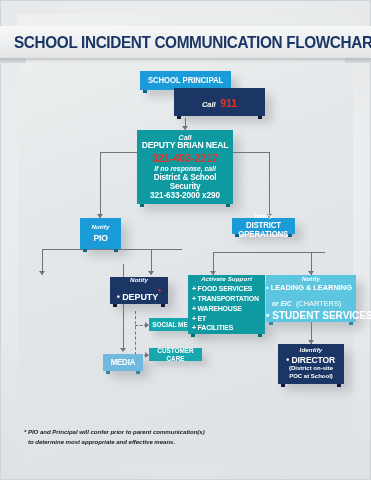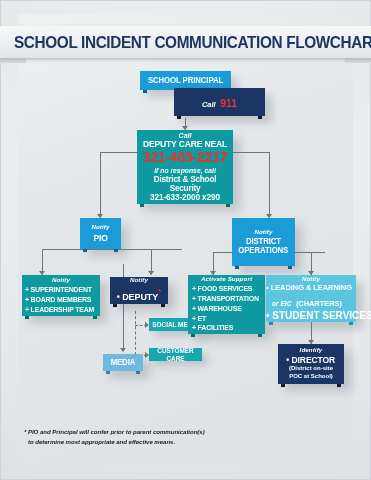--- a/index.html
+++ b/index.html
@@ -84,21 +84,21 @@
   .navy .foot{background:#0d1c36;}
   .teal      {background:#0e9aa0;box-shadow:7px 7px 9px rgba(120,128,135,.33);}
   .teal .foot{background:#076b70;}
   .ltblue    {background:#5cc6e0;box-shadow:7px 7px 9px rgba(120,128,135,.33);}
   .ltblue .foot{background:#2e8ba4;}
   .skyblue   {background:#6fb9df;box-shadow:7px 7px 9px rgba(120,128,135,.33);}
   .skyblue .foot{background:#3b7fa3;}
   .tealbar   {background:#17a7ae;box-shadow:5px 5px 7px rgba(120,128,135,.30);}
 
   .red{color:#e8332a;}
-  .phone-red{color:#e8332a;font-weight:bold;font-size:14px;letter-spacing:-0.2px;}
+  .phone-red{color:#e8332a;font-weight:bold;font-size:11px;letter-spacing:-0.2px;}
 
   
   .ln{position:absolute;background:#6c757d;z-index:1;}
   .lnv{width:1px;}
   .lnh{height:1px;}
   .arrow{
     position:absolute;width:0;height:0;z-index:2;
     border-left:3px solid transparent;border-right:3px solid transparent;
     border-top:4px solid #6c757d;
   }
@@ -184,54 +184,44 @@
     <div style="white-space:nowrap;">
       <span style="font-style:italic;font-weight:bold;font-size:7.5px;">Call</span>
       <span class="red" style="font-weight:bold;font-size:10.5px;">911</span>
     </div>
     <div class="foot l"></div>
     <div class="foot r"></div>
   </div>
 
   <div class="node teal" style="left:137px;top:130px;width:96px;height:74px;padding:4px 3px;">
     <div style="font-style:italic;font-weight:bold;font-size:7px;">Call</div>
-    <div style="font-weight:bold;font-size:8.6px;letter-spacing:-0.2px;">DEPUTY CARE NEAL</div>
+    <div style="font-weight:bold;font-size:8.6px;letter-spacing:-0.2px;">DEPUTY BRIAN NEAL</div>
     <div class="phone-red" style="margin:1px 0;">321-403-2217</div>
     <div style="font-style:italic;font-weight:bold;font-size:6.8px;">If no response, call</div>
     <div style="font-weight:bold;font-size:8.2px;letter-spacing:-0.2px;">District &amp; School Security</div>
     <div style="font-weight:bold;font-size:8.2px;letter-spacing:-0.1px;">321-633-2000 x290</div>
     <div class="foot l"></div>
     <div class="foot r"></div>
   </div>
 
   <div class="node blue" style="left:80px;top:218px;width:41px;height:31px;">
     <div class="lbl-it">Notify</div>
     <div class="lbl" style="font-size:9px;">PIO</div>
     <div class="foot l"></div>
     <div class="foot r"></div>
   </div>
 
-  <div class="node blue" style="left:232px;top:218px;width:63px;height:48px;">
+  <div class="node blue" style="left:232px;top:218px;width:63px;height:16px;">
     <div class="lbl-it">Notify</div>
     <div class="lbl">DISTRICT</div>
     <div class="lbl">OPERATIONS</div>
     <div class="foot l"></div>
     <div class="foot r"></div>
   </div>
 
-  <div class="node teal" style="left:22px;top:275px;width:78px;height:41px;padding:3px 4px;">
-    <div class="lbl-it">Notify</div>
-    <ul>
-      <li>+ SUPERINTENDENT</li>
-      <li>+ BOARD MEMBERS</li>
-      <li>+ LEADERSHIP TEAM</li>
-    </ul>
-    <div class="foot l"></div>
-    <div class="foot r"></div>
-  </div>
 
   <div class="node navy" style="left:110px;top:277px;width:58px;height:27px;">
     <div class="lbl-it">Notify</div>
     <div style="white-space:nowrap;">
       <span class="lbl" style="font-size:9px;">• DEPUTY</span><span class="red" style="font-weight:bold;font-size:8px;vertical-align:super;">*</span>
     </div>
     <div class="foot l"></div>
     <div class="foot r"></div>
   </div>
 
@@ -261,21 +251,21 @@
     <div class="foot l"></div>
     <div class="foot r"></div>
   </div>
 
   <div class="node ltblue" style="left:266px;top:275px;width:90px;height:47px;padding:3px 0;justify-content:center;">
     <div class="lbl-it">Notify</div>
     <div style="text-align:left;width:100%;">
       <div style="font-weight:bold;font-size:7.4px;white-space:nowrap;">• LEADING &amp; LEARNING</div>
       <div style="white-space:nowrap;margin-left:6px;">
         <span style="font-style:italic;font-weight:bold;font-size:6.6px;">or EIC</span>
-        <span style="font-weight:bold;font-size:7.4px;">(CHARTERS)</span>
+        <span style="font-weight:normal;font-size:7.4px;">(CHARTERS)</span>
       </div>
       <div style="font-weight:bold;font-size:10px;white-space:nowrap;">• STUDENT SERVICES</div>
     </div>
     <div class="foot l"></div>
     <div class="foot r"></div>
   </div>
 
   <div class="node navy" style="left:278px;top:344px;width:66px;height:40px;padding:2px 3px;">
     <div class="lbl-it">Identify</div>
     <div class="lbl" style="font-size:9px;">• DIRECTOR</div>

